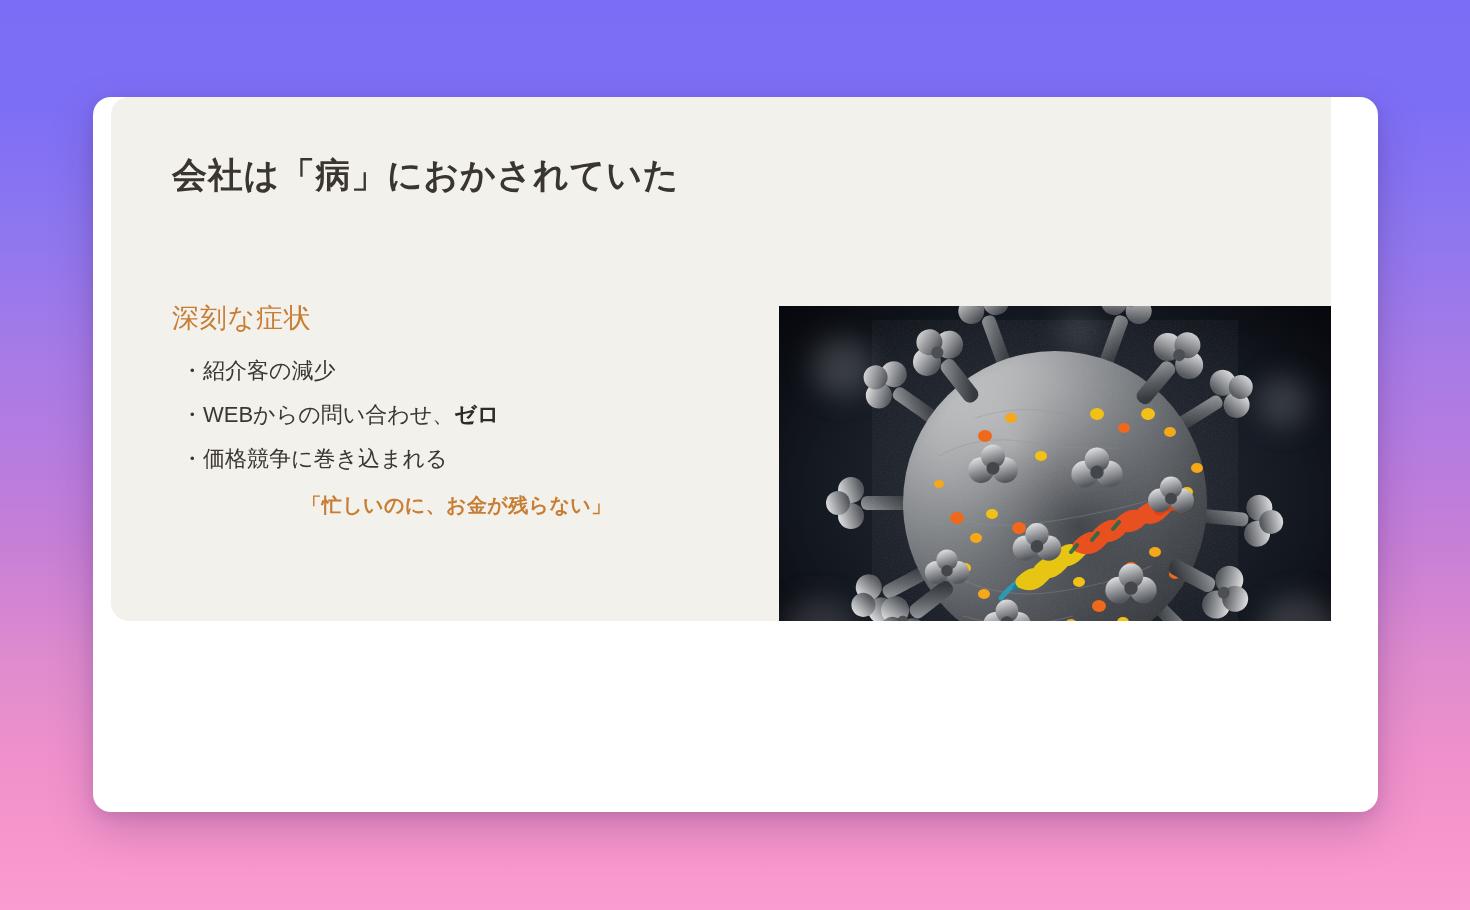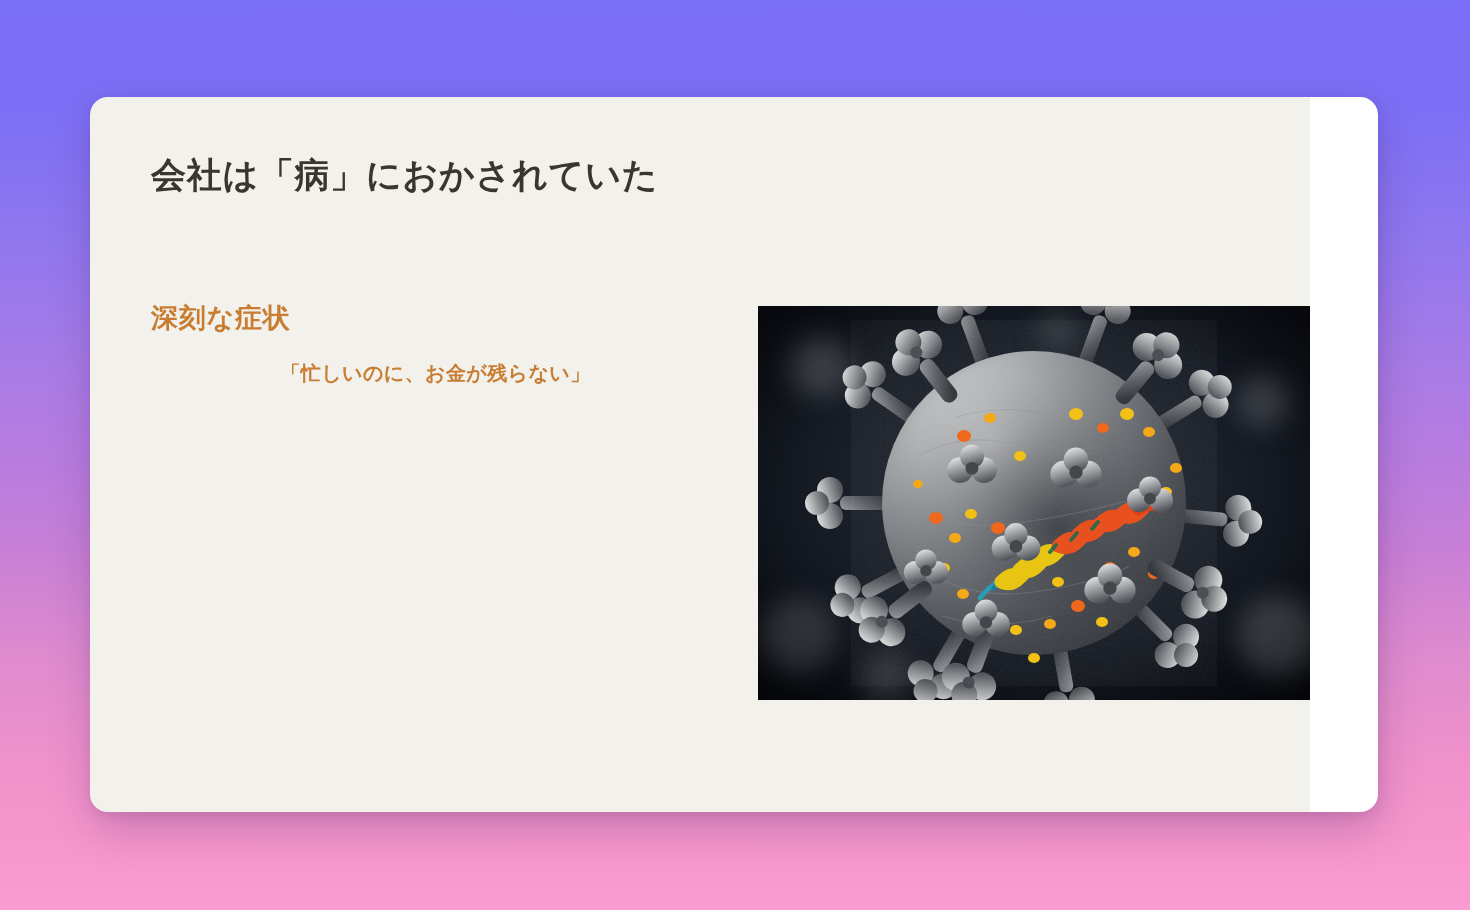--- a/index.html
+++ b/index.html
@@ -32,22 +32,22 @@
     background:#ffffff;
     border-radius:18px;
     box-shadow:0 18px 45px rgba(60,25,90,.22),
                0 4px 14px rgba(60,25,90,.12);
     overflow:hidden;
   }
 
   
   .slide{
     position:absolute;
-    left:90px; top:97px;
-    width:1220px; height:715px;
+    left:111px; top:97px;
+    width:1220px; height:524px;
     background:#f2f1ec;
     border-radius:18px 0 0 18px;
     overflow:hidden;
   }
 
   .slide-inner{
     position:absolute;
     inset:0;
   }
 
@@ -63,21 +63,21 @@
   }
 
   
   .content-left{
     position:absolute;
     left:61px; top:203px;
     width:560px;
   }
   .section-heading{
     font-size:27px;
-    font-weight:bold;
+    font-weight:normal;
     color:#c87d32;
     letter-spacing:.03em;
     margin-bottom:24px;
   }
   .bullet-list{ list-style:none; }
   .bullet-item{
     font-size:22px;
     color:#3b372f;
     line-height:1.0;
     margin-bottom:22px;
@@ -113,20 +113,27 @@
 
 <div class="slide">
   <div class="slide-inner">
 
     <h1 class="slide-title">会社は「病」におかされていた</h1>
 
     <div class="content-left">
 
       <div class="section-heading">深刻な症状</div>
 
+      <ul class="bullet-list">
+        <li class="bullet-item"><span>・</span><span>紹介客の減少</span><span class="em"></span></li>
+
+        <li class="bullet-item"><span>・</span><span>WEBからの問い合わせ、</span><span class="em">ゼロ</span></li>
+
+        <li class="bullet-item"><span>・</span><span>価格競争に巻き込まれる</span><span class="em"></span></li>
+      </ul>
 
       <div class="quote-line">「忙しいのに、お金が残らない」</div>
     </div>
 
     <div class="media-frame">
       <svg viewBox="0 0 552 394" preserveAspectRatio="xMidYMid slice">
         <defs>
           <radialGradient id="bgGrad" cx="50%" cy="45%" r="72%">
             <stop offset="0%" stop-color="#2b3039"></stop>
             <stop offset="55%" stop-color="#161b24"></stop>

